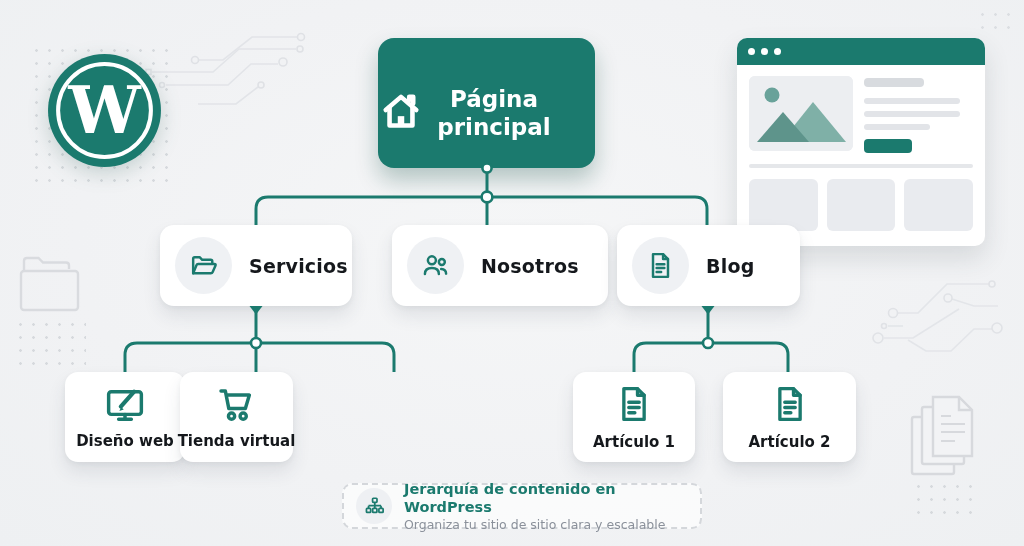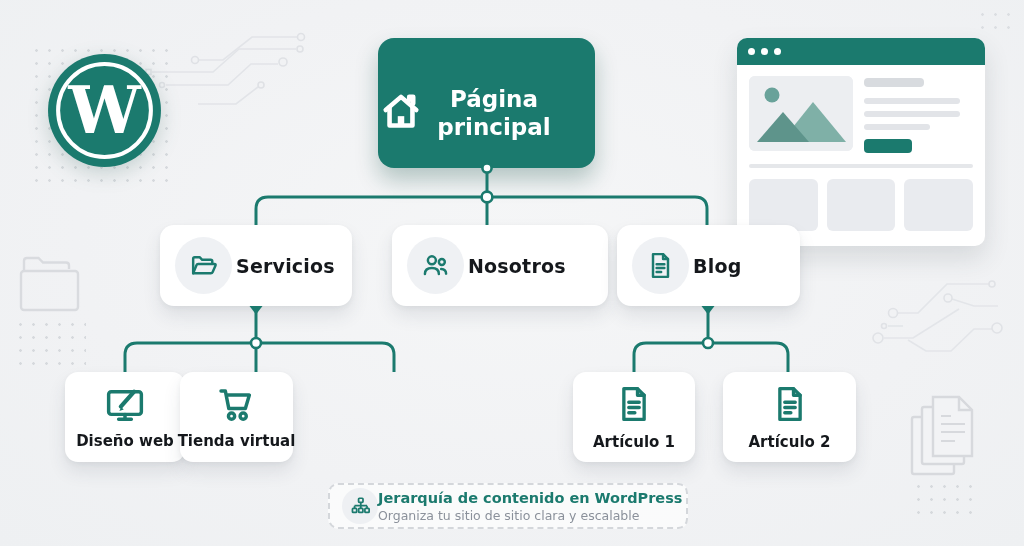--- a/index.html
+++ b/index.html
@@ -42,36 +42,36 @@
 
   
   .root-node{position:absolute;left:378px;top:38px;width:217px;height:130px;
     background:#1b7a6e;border-radius:16px;display:flex;flex-direction:row;
     align-items:center;padding-top:16px;box-sizing:border-box;z-index:2;
     box-shadow:0 12px 22px rgba(16,74,66,.28);}
   .root-label{color:#fff;font-weight:bold;font-size:23px;line-height:1.2;
     text-align:center;width:140px;margin-top:5px;}
 
   .node2{position:absolute;top:225px;height:81px;background:#fff;border-radius:14px;
-    display:flex;align-items:center;gap:4px;padding-left:15px;box-sizing:border-box;z-index:2;
+    display:flex;align-items:center;gap:17px;padding-left:15px;box-sizing:border-box;z-index:2;
     box-shadow:0 10px 18px rgba(52,63,74,.10),0 2px 5px rgba(52,63,74,.06);}
   .icon-circle{width:57px;height:57px;border-radius:50%;background:#eff1f4;
     display:flex;align-items:center;justify-content:center;flex:none;}
   .node2-label{font-size:19px;font-weight:bold;color:#15181c;letter-spacing:.2px;}
 
   .node3{position:absolute;top:372px;height:90px;background:#fff;border-radius:13px;
     display:flex;flex-direction:column;align-items:center;justify-content:center;gap:8px;
     box-sizing:border-box;z-index:2;
     box-shadow:0 10px 18px rgba(52,63,74,.10),0 2px 5px rgba(52,63,74,.06);}
   .node3-label{font-size:15px;font-weight:bold;color:#15181c;white-space:nowrap;}
 
   
-  .caption{position:absolute;left:328px;top:483px;width:360px;height:46px;
+  .caption{position:absolute;left:342px;top:483px;width:360px;height:46px;
     background:rgba(255,255,255,.65);border:2px dashed #d4d7db;border-radius:10px;
-    display:flex;align-items:center;padding-left:12px;box-sizing:border-box;z-index:2;}
+    display:flex;align-items:center;gap:12px;padding-left:12px;box-sizing:border-box;z-index:2;}
   .caption-circle{width:36px;height:36px;border-radius:50%;background:#eef0f3;
     display:flex;align-items:center;justify-content:center;flex:none;}
   .caption-title{font-size:14.5px;font-weight:bold;color:#1b7a6e;line-height:1.25;}
   .caption-sub{font-size:12.5px;color:#8b919b;line-height:1.25;margin-top:1px;}
 </style>
 </head>
 <body>
 
 <div class="stage">
 

